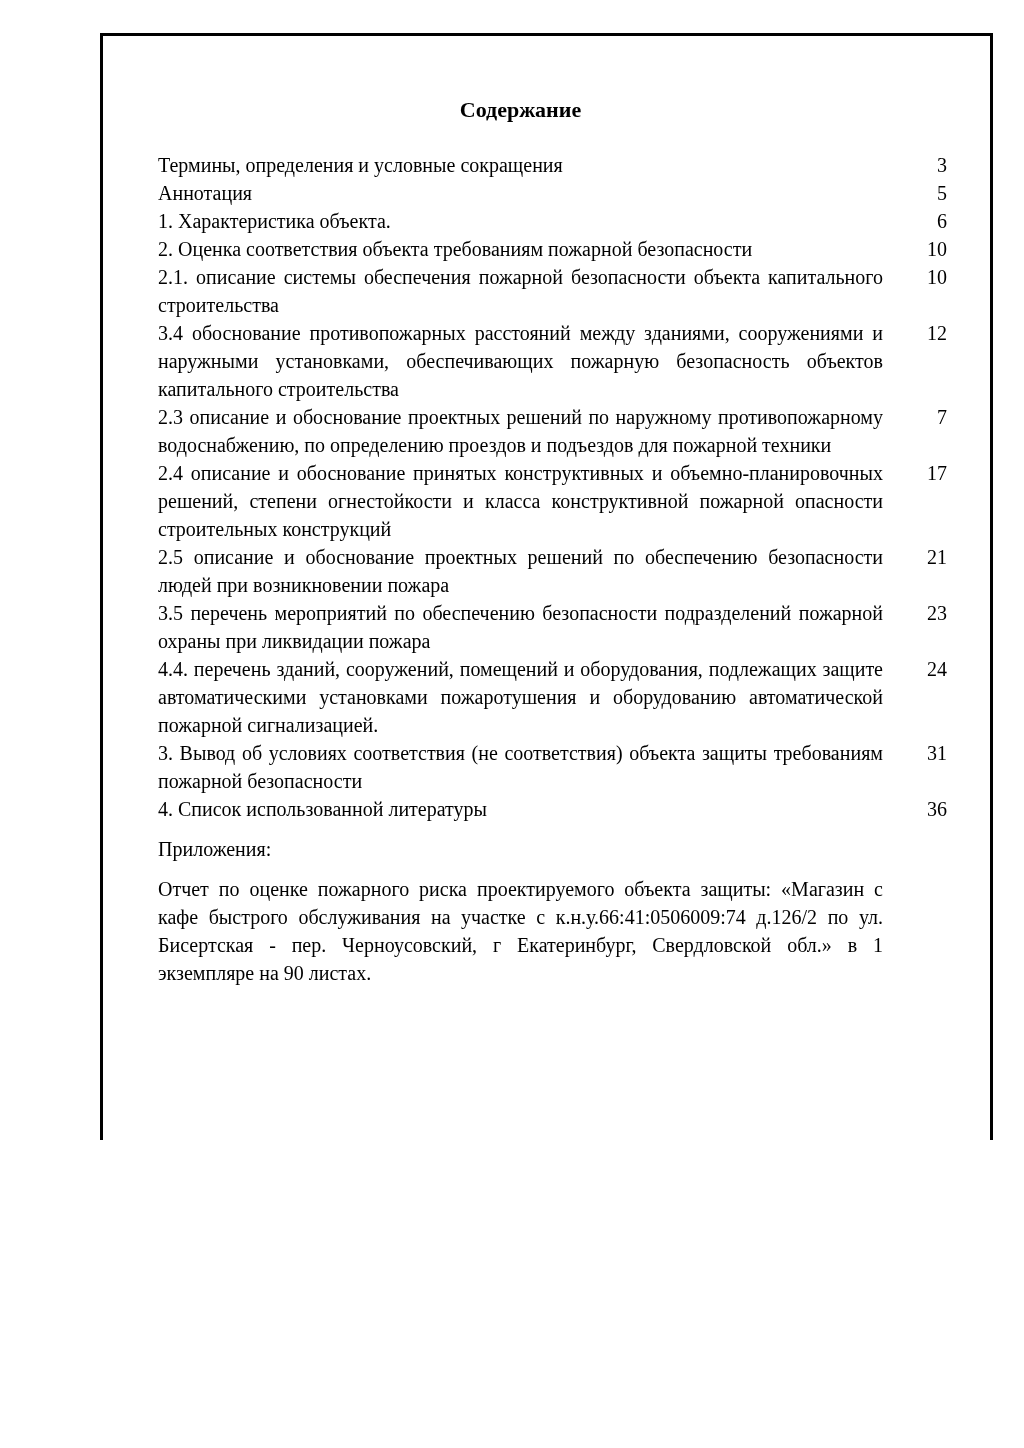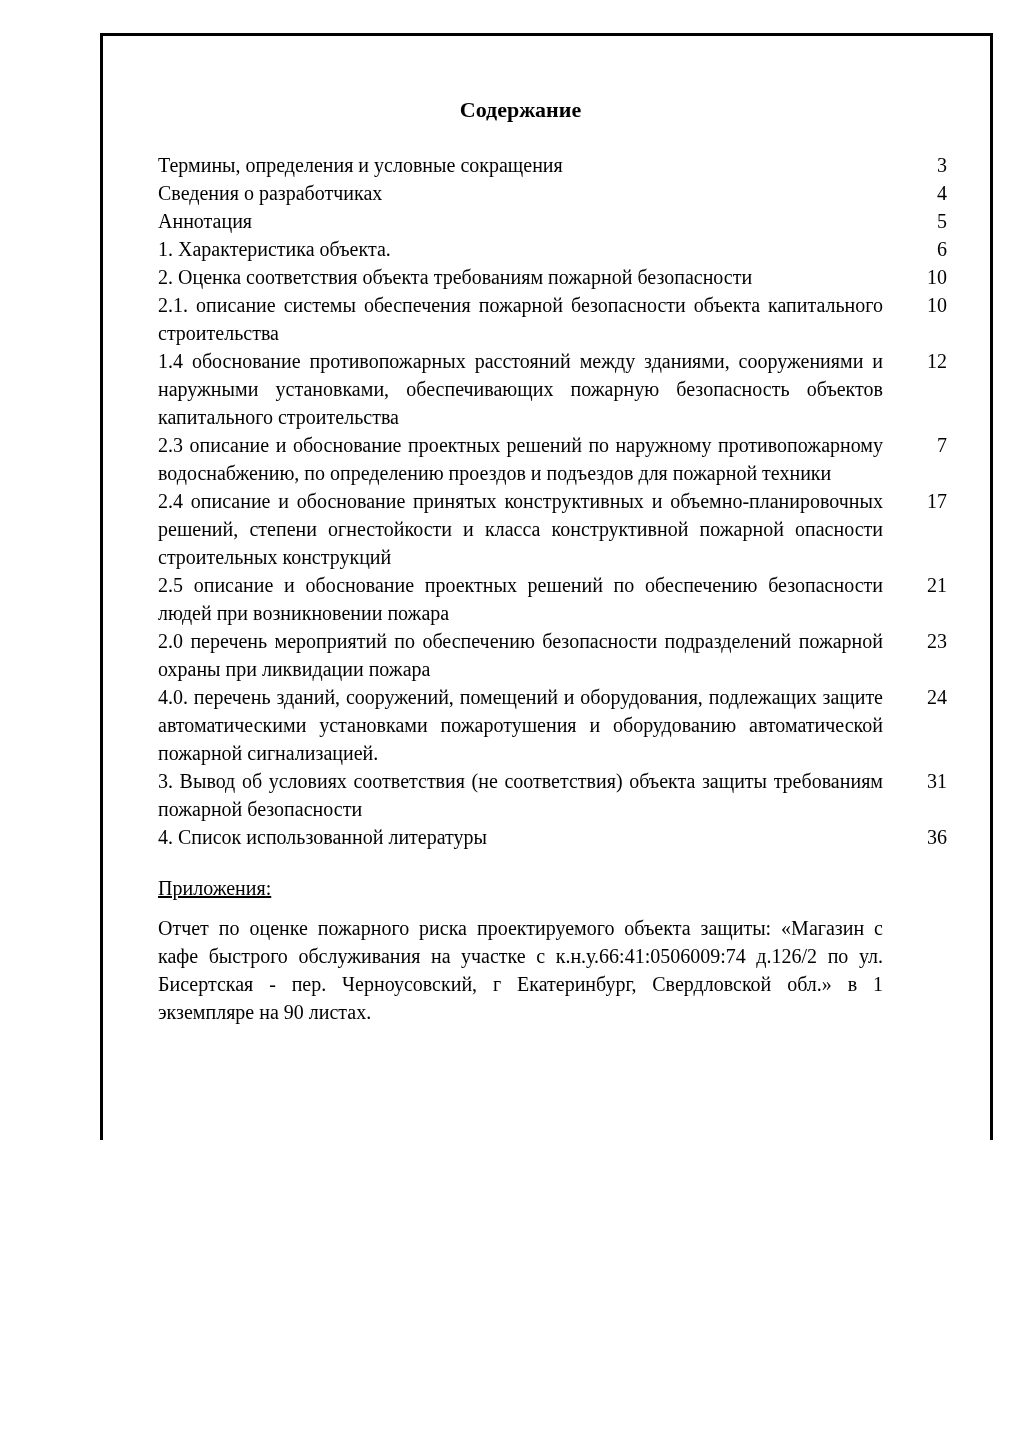--- a/index.html
+++ b/index.html
@@ -46,21 +46,21 @@
   .toc-text {
     width: 725px;
     text-align: justify;
   }
   .toc-page {
     position: absolute;
     top: 0;
     right: 0;
     text-align: right;
   }
-  .appendix-heading { margin-top: 23px; text-decoration: underline; }
+  .appendix-heading { margin-top: 12px; }
   .appendix-body {
     margin-top: 12px;
     width: 725px;
     text-align: justify;
   }
   
   .stamp {
     position: absolute;
     left: 0;
     right: 0;
@@ -136,24 +136,20 @@
 
     <div class="content">
       <h1 class="doc-title">Содержание</h1>
 
       <div>
   <div class="toc-row">
     <div class="toc-text">Термины, определения и условные сокращения</div>
     <div class="toc-page">3</div>
   </div>
 
-  <div class="toc-row">
-    <div class="toc-text">Сведения о разработчиках</div>
-    <div class="toc-page">4</div>
-  </div>
 
   <div class="toc-row">
     <div class="toc-text">Аннотация</div>
     <div class="toc-page">5</div>
   </div>
 
   <div class="toc-row">
     <div class="toc-text">1. Характеристика объекта.</div>
     <div class="toc-page">6</div>
   </div>
@@ -162,46 +158,46 @@
     <div class="toc-text">2. Оценка соответствия объекта требованиям пожарной безопасности</div>
     <div class="toc-page">10</div>
   </div>
 
   <div class="toc-row">
     <div class="toc-text">2.1. описание системы обеспечения пожарной безопасности объекта капитального строительства</div>
     <div class="toc-page">10</div>
   </div>
 
   <div class="toc-row">
-    <div class="toc-text">1.4 обоснование противопожарных расстояний между зданиями, сооружениями и наружными установками, обеспечивающих пожарную безопасность объектов капитального строительства</div>
+    <div class="toc-text">3.4 обоснование противопожарных расстояний между зданиями, сооружениями и наружными установками, обеспечивающих пожарную безопасность объектов капитального строительства</div>
     <div class="toc-page">12</div>
   </div>
 
   <div class="toc-row">
     <div class="toc-text">2.3 описание и обоснование проектных решений по наружному противопожарному водоснабжению, по определению проездов и подъездов для пожарной техники</div>
     <div class="toc-page">7</div>
   </div>
 
   <div class="toc-row">
     <div class="toc-text">2.4 описание и обоснование принятых конструктивных и объемно-планировочных решений, степени огнестойкости и класса конструктивной пожарной опасности строительных конструкций</div>
     <div class="toc-page">17</div>
   </div>
 
   <div class="toc-row">
     <div class="toc-text">2.5 описание и обоснование проектных решений по обеспечению безопасности людей при возникновении пожара</div>
     <div class="toc-page">21</div>
   </div>
 
   <div class="toc-row">
-    <div class="toc-text">2.0 перечень мероприятий по обеспечению безопасности подразделений пожарной охраны при ликвидации пожара</div>
+    <div class="toc-text">3.5 перечень мероприятий по обеспечению безопасности подразделений пожарной охраны при ликвидации пожара</div>
     <div class="toc-page">23</div>
   </div>
 
   <div class="toc-row">
-    <div class="toc-text">4.0. перечень зданий, сооружений, помещений и оборудования, подлежащих защите автоматическими установками пожаротушения и оборудованию автоматической пожарной сигнализацией.</div>
+    <div class="toc-text">4.4. перечень зданий, сооружений, помещений и оборудования, подлежащих защите автоматическими установками пожаротушения и оборудованию автоматической пожарной сигнализацией.</div>
     <div class="toc-page">24</div>
   </div>
 
   <div class="toc-row">
     <div class="toc-text">3. Вывод об условиях соответствия (не соответствия) объекта защиты требованиям пожарной безопасности</div>
     <div class="toc-page">31</div>
   </div>
 
   <div class="toc-row">
     <div class="toc-text">4. Список использованной литературы</div>

